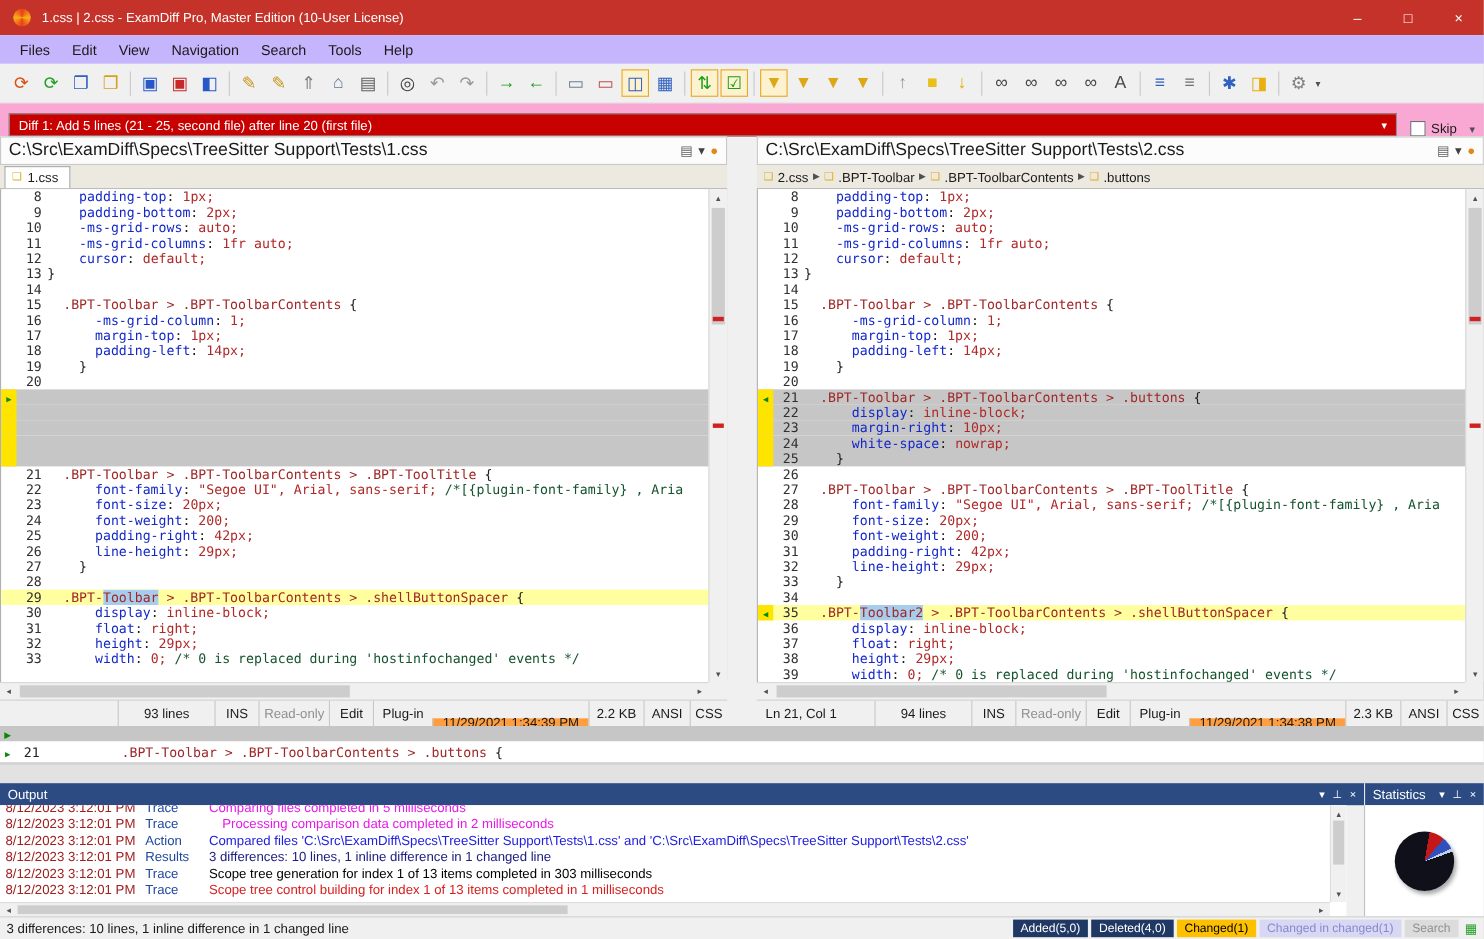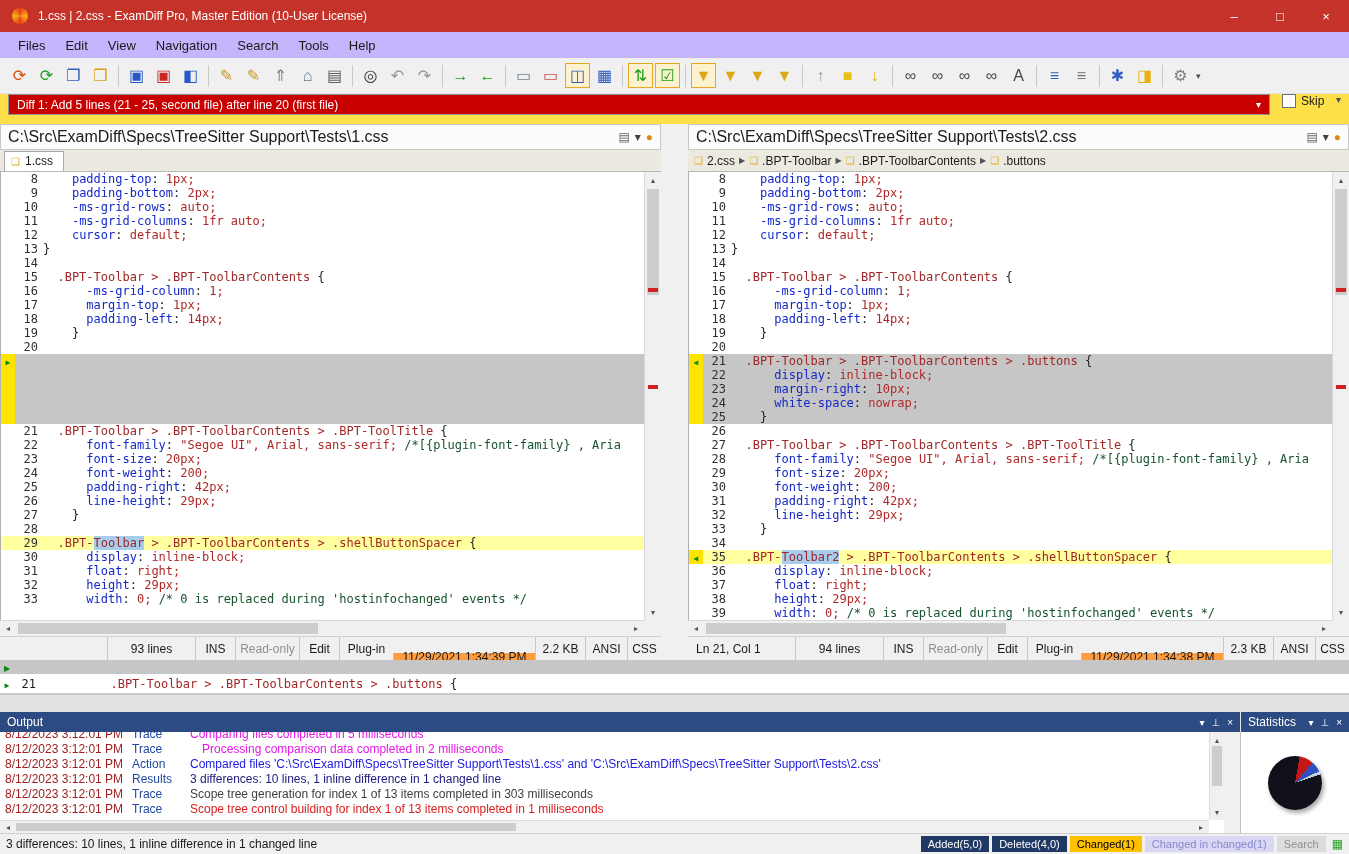--- a/index.html
+++ b/index.html
@@ -23,21 +23,21 @@
   
   .toolbar{position:absolute;top:58px;left:0;right:0;height:36px;background:#F0F0F0;display:flex;
            align-items:center;padding-left:6px;border-bottom:1px solid #E2E2E2;box-sizing:border-box;}
   .tbtn{width:25px;height:25px;display:flex;align-items:center;justify-content:center;font-size:16px;
         margin:0 1px;border:1px solid transparent;box-sizing:border-box;}
   .tbtn.act{border:1px solid #E8A820;background:#FDF2D0;}
   .tsep{width:1px;height:22px;background:#C8C8C8;margin:0 4px;flex:none;}
   .tdd{font-size:9px;color:#505050;margin:0 2px;}
 
   
-  .diffrow{position:absolute;top:94px;left:0;right:0;height:30px;display:flex;align-items:flex-start;background:#fde047;}
+  .diffrow{position:absolute;top:94px;left:0;right:0;height:30px;display:flex;align-items:flex-end;background:#f9a8d4;}
   .diffband{margin-left:8px;width:1262px;height:21px;background:#C80000;color:#fff;display:flex;
             align-items:center;padding:0 8px;box-sizing:border-box;border:1px solid #909090;}
   .diffband .dd{margin-left:auto;font-size:10px;color:#fff;}
   .skipbox{display:flex;align-items:center;margin-left:12px;gap:5px;}
   .checkbox{width:12px;height:12px;background:#fff;border:1px solid #707070;flex:none;}
   .ovchev{margin-left:auto;margin-right:8px;font-size:10px;color:#505050;}
 
   
   .phead{position:absolute;top:124px;height:26px;background:#FCFCFC;border:1px solid #C8C8C8;
          box-sizing:border-box;display:flex;align-items:center;padding:0 7px;}
@@ -444,21 +444,21 @@
           <span class="omsg" style="color: rgb(32, 32, 224);">Compared files 'C:\Src\ExamDiff\Specs\TreeSitter Support\Tests\1.css' and 'C:\Src\ExamDiff\Specs\TreeSitter Support\Tests\2.css'</span>
         </div>
         <div class="orow">
           <span class="otime">8/12/2023 3:12:01 PM</span>
           <span class="ocat">Results</span>
           <span class="omsg" style="color: rgb(32, 32, 128);">3 differences: 10 lines, 1 inline difference in 1 changed line</span>
         </div>
         <div class="orow">
           <span class="otime">8/12/2023 3:12:01 PM</span>
           <span class="ocat">Trace</span>
-          <span class="omsg" style="color: #404040;">Scope tree generation for index 1 of 13 items completed in 303 milliseconds</span>
+          <span class="omsg" style="color: #000000;">Scope tree generation for index 1 of 13 items completed in 303 milliseconds</span>
         </div>
         <div class="orow">
           <span class="otime">8/12/2023 3:12:01 PM</span>
           <span class="ocat">Trace</span>
           <span class="omsg" style="color: rgb(216, 32, 32);">Scope tree control building for index 1 of 13 items completed in 1 milliseconds</span>
         </div>
       </div>
     <div class="ovscroll">
       <div class="sarr">▴</div>
       <div class="ovthumb"></div>

